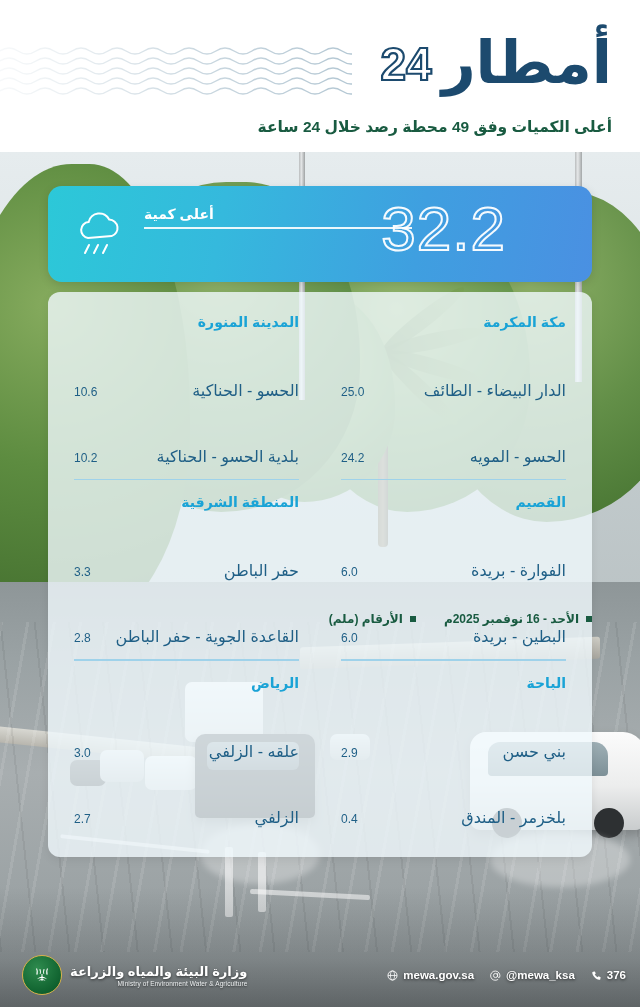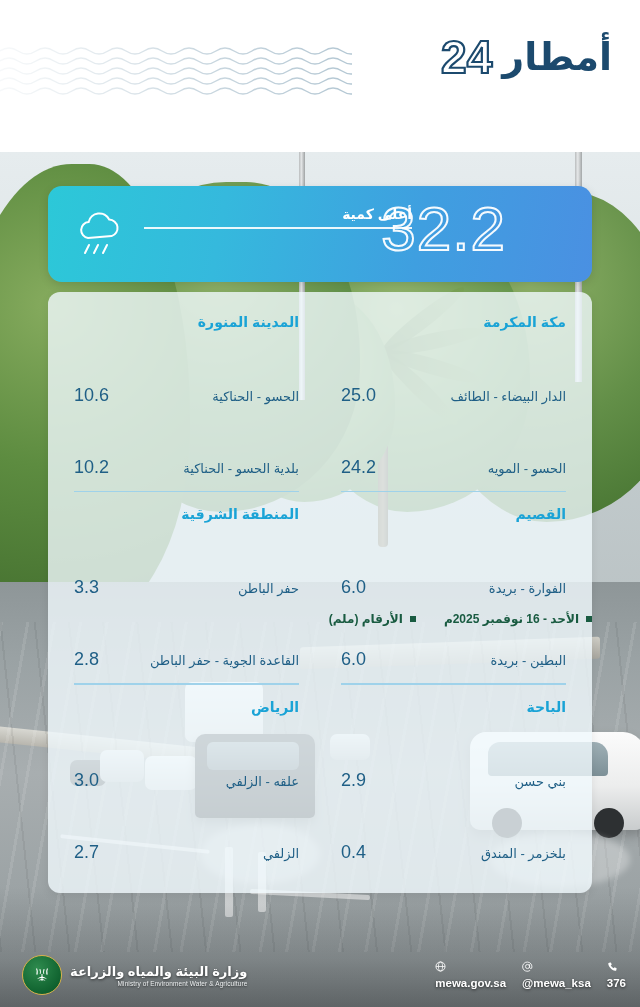--- a/index.html
+++ b/index.html
@@ -150,21 +150,21 @@
     position: absolute; left: 0; top: 0; width: 640px; height: 152px;
     background: #ffffff;
     z-index: 5;
   }
   .waves { position: absolute; left: 0; top: 44px; width: 352px; height: 56px; }
   .title-row {
     position: absolute; right: 28px; top: 34px;
     display: flex; align-items: center; gap: 10px; direction: rtl;
   }
   .title-main {
-    font-size: 38px; font-weight: bold; color: #1c4a6e;
+    font-size: 59px; font-weight: bold; color: #1c4a6e;
     letter-spacing: -1px; line-height: 1;
   }
   .title-num {
     font-size: 46px; font-weight: bold; line-height: 1;
     color: transparent;
     -webkit-text-stroke: 2.2px #1c4a6e;
   }
   .subtitle {
     position: absolute; right: 28px; top: 118px;
     font-size: 15.5px; font-weight: bold; color: #195b41;
@@ -188,21 +188,21 @@
   .banner-value {
     position: absolute; right: 86px; top: 12px;
     font-size: 62px; font-weight: 300; line-height: 1;
     color: transparent;
     -webkit-text-stroke: 2px rgba(255,255,255,0.95);
     letter-spacing: 1px;
     direction: ltr;
   }
   .banner-mid {
     position: absolute; left: 96px; top: 20px; width: 268px;
-    text-align: right; color: #ffffff;
+    text-align: left; color: #ffffff;
   }
   .banner-label { font-size: 14px; font-weight: bold; margin-bottom: 5px; }
   .banner-rule { height: 1.6px; background: rgba(255,255,255,0.9); margin: 4px 0 7px; }
   .banner-place { font-size: 13.5px; font-weight: normal; }
   .banner-icon { position: absolute; left: 26px; top: 24px; }
 
   .grid-wrap {
     position: relative;
     margin-top: 10px;
     padding: 22px 26px 26px;
@@ -218,22 +218,22 @@
   }
   .region { margin-bottom: 4px; }
   .region-name {
     font-size: 14px; font-weight: bold; color: #1aa3d6;
     text-align: right; margin-bottom: 7px;
   }
   .st-row {
     display: flex; align-items: baseline; justify-content: space-between;
     margin-bottom: 3px;
   }
-  .st-name { font-size: 13px; color: #1f5f86; font-weight: normal; }
-  .st-val  { font-size: 18px; color: #1f5f86; direction: ltr; font-weight: normal; margin-top: 48px; }
+  .st-name { font-size: 16px; color: #1f5f86; font-weight: normal; }
+  .st-val  { font-size: 12px; color: #1f5f86; direction: ltr; font-weight: normal; margin-top: 48px; }
   .sep { height: 1.4px; background: #9fd2ea; margin: 13px 0 14px; }
 
   .note-row {
     position: absolute; right: 48px; top: 612px;
     display: flex; align-items: center; gap: 28px; direction: rtl;
     z-index: 7;
   }
   .note {
     display: flex; align-items: center; gap: 7px;
     font-size: 12px; font-weight: bold; color: #195b41;
@@ -242,24 +242,23 @@
 
   
   .brand-bar {
     position: absolute; left: 0; bottom: 0; width: 640px; height: 64px;
     display: flex; align-items: center; justify-content: space-between;
     padding: 0 14px 0 22px;
     z-index: 8;
   }
   .socials { display: flex; align-items: center; gap: 16px; direction: ltr; }
   .social {
-    display: flex; gap: 5px;
+    display: flex; align-items: center; gap: 5px;
     font-size: 11.5px; font-weight: bold; color: #ffffff;
     text-shadow: 0 1px 3px rgba(0,0,0,0.65);
-    flex-direction: column;
   }
   .ministry { display: flex; align-items: center; gap: 8px; direction: rtl; }
   .ministry-text { text-align: right; }
   .ministry-ar {
     font-size: 13px; font-weight: bold; color: #ffffff;
     text-shadow: 0 1px 3px rgba(0,0,0,0.6); letter-spacing: -0.2px;
   }
   .ministry-en {
     font-size: 6.5px; color: #eef1f2; letter-spacing: 0.1px;
     text-shadow: 0 1px 2px rgba(0,0,0,0.6); margin-top: 1px;
@@ -345,20 +344,21 @@
         <path d="M0,37 q9,-6 18,0 t18,0 t18,0 t18,0 t18,0 t18,0 t18,0 t18,0 t18,0 t18,0 t18,0 t18,0 t18,0 t18,0 t18,0 t18,0 t18,0 t18,0 t18,0 t18,0"></path>
         <path d="M0,47 q9,-6 18,0 t18,0 t18,0 t18,0 t18,0 t18,0 t18,0 t18,0 t18,0 t18,0 t18,0 t18,0 t18,0 t18,0 t18,0 t18,0 t18,0 t18,0 t18,0 t18,0"></path>
       </g>
     </svg>
 
     <div class="title-row">
       <span class="title-main">أمطار</span>
       <span class="title-num">24</span>
     </div>
 
+    <div class="subtitle">أعلى الكميات وفق 49 محطة رصد خلال 24 ساعة</div>
   </div>
 
   <div class="card">
 
     <div class="banner">
       <div class="banner-value">32.2</div>
       <div class="banner-mid">
         <div class="banner-label">أعلى كمية</div>
         <div class="banner-rule"></div>
       </div>

